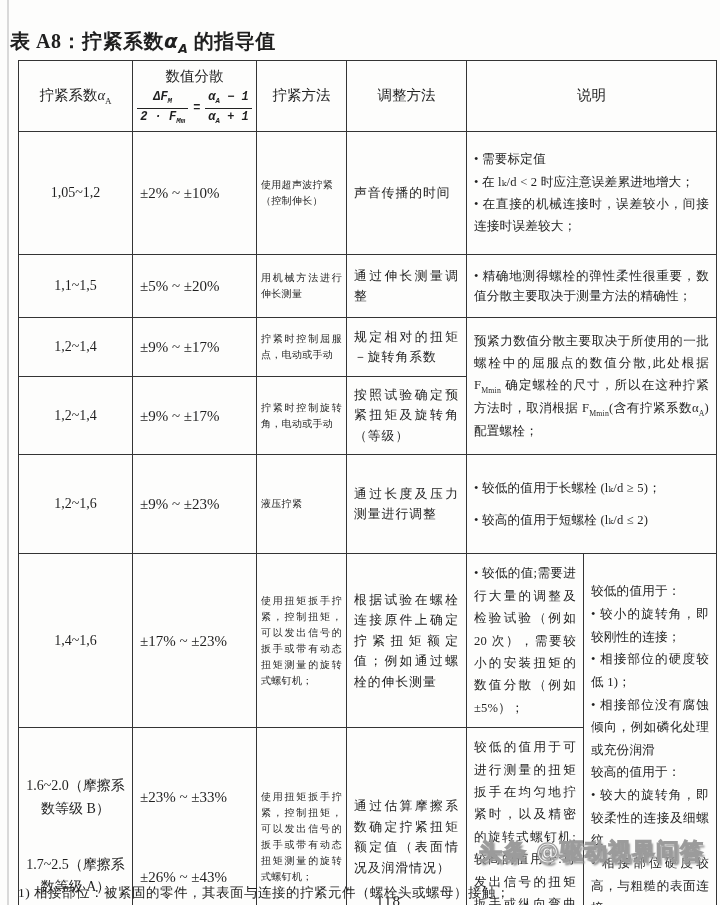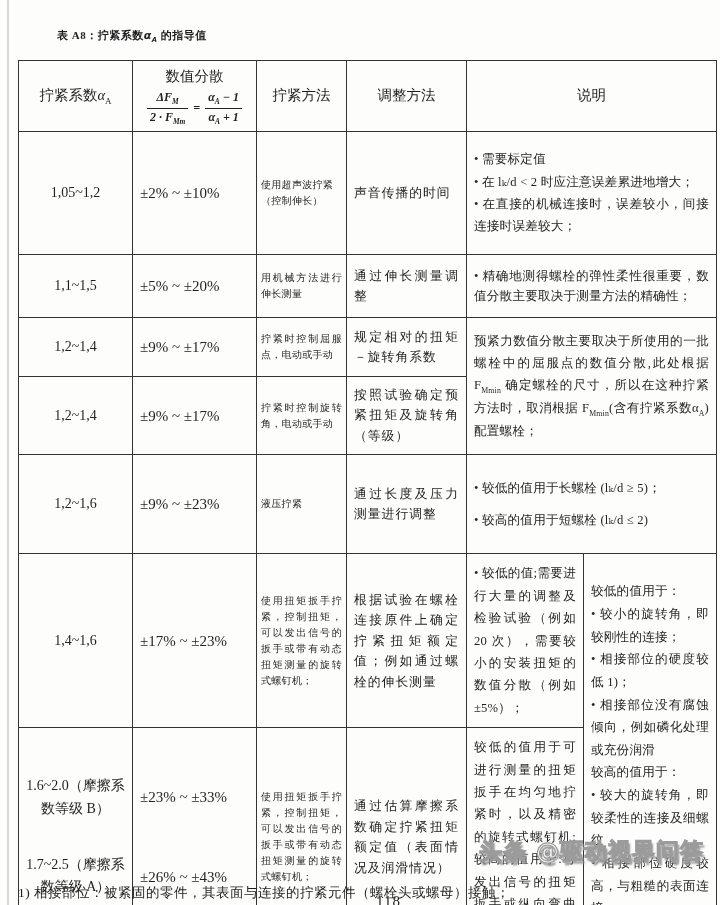--- a/index.html
+++ b/index.html
@@ -2,36 +2,36 @@
 <html><head>
 <meta charset="utf-8">
 <style>
   html,body{margin:0;padding:0;overflow:hidden;}
   body{
     width:720px;height:905px;position:relative;
     background:#fdfdfc;color:#1f1f1f;
     font-family:"Liberation Serif","DejaVu Serif",serif;
   }
   .page-edge{position:absolute;left:7px;top:0;bottom:0;width:2px;background:#d9d9d9;}
-  .title{position:absolute;left:10px;top:28px;font-size:11px;font-weight:600;letter-spacing:.5px;padding-left:47px;}
+  .title{position:absolute;left:10px;top:28px;font-size:20px;font-weight:600;letter-spacing:.5px;}
   .title .sym{font-style:italic;font-family:"DejaVu Sans",sans-serif;font-weight:700;}
   sub{font-size:.62em;}
   table{
     position:absolute;left:18px;top:60px;width:698px;
     border-collapse:collapse;table-layout:fixed;
   }
   td{
     border:1.8px solid #343434;vertical-align:middle;
     padding:8px 7px;font-size:12.6px;line-height:1.6;
   }
   .hc{text-align:center;font-size:14.5px;padding:2px 0;}
   .scatter-head{display:flex;flex-direction:column;align-items:center;gap:2px;}
   .formula{
     display:flex;align-items:center;justify-content:center;gap:5px;
-    font-family:Liberation Serif, serif;font-style:italic;font-weight:700;font-size:12px;line-height:1.25;
+    font-family:Liberation Mono, monospace;font-style:italic;font-weight:700;font-size:12px;line-height:1.25;
   }
   .frac{display:inline-block;text-align:center;}
   .frac .num{display:block;border-bottom:1.4px solid #222;padding:0 3px 1px;}
   .frac .den{display:block;padding:1px 3px 0;}
   .c-coef{text-align:center;font-size:14px;margin-left:32px;}
   .c-scatter{text-align:left;font-size:15px;font-weight:400;white-space:nowrap;}
   .c-method{font-size:10px;padding:5px 4px;letter-spacing:.3px;white-space:pre-line;text-align:justify;}
   .c-adjust{font-size:12.8px;letter-spacing:1px;text-align:justify;}
   .c-desc{font-size:12.6px;letter-spacing:.2px;white-space:pre-line;text-align:justify;}
   .lh-wide{line-height:1.78;}

